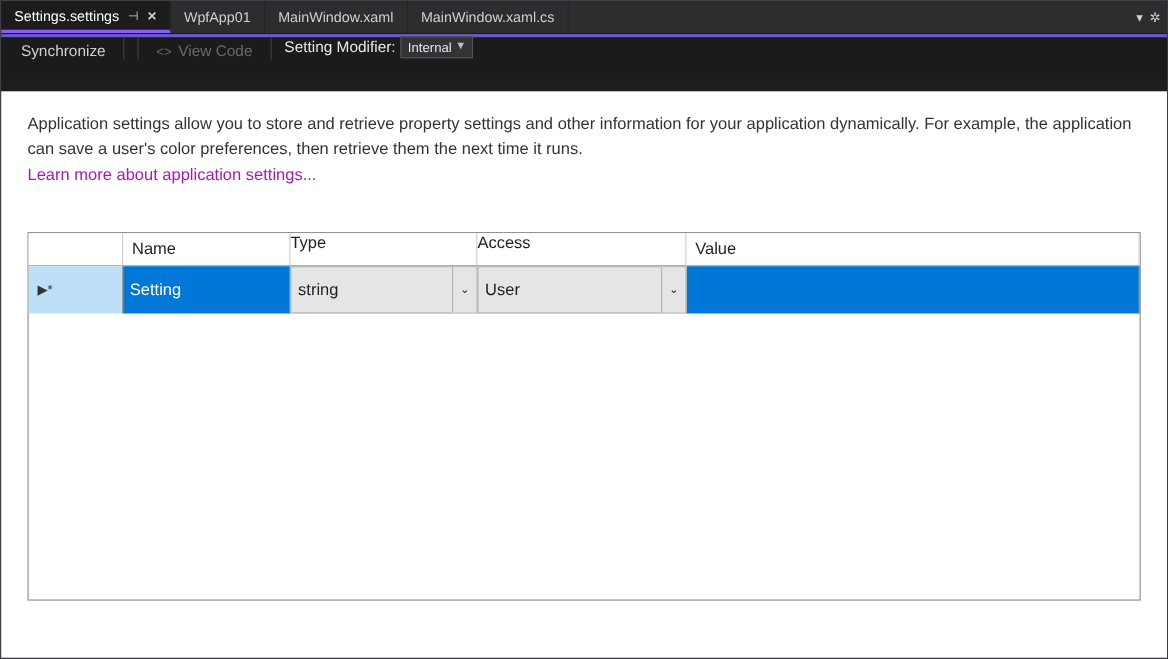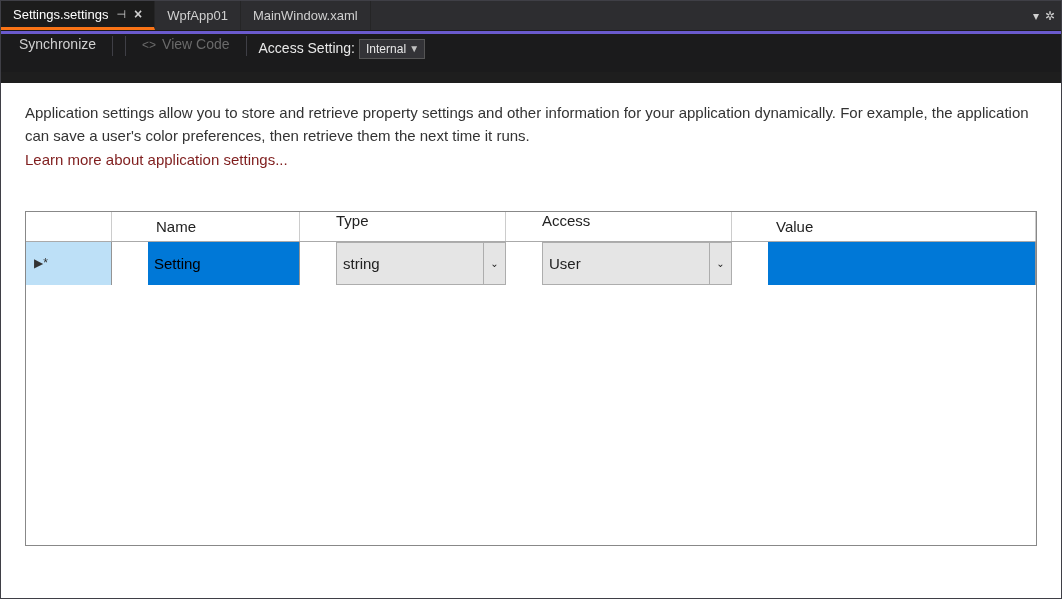--- a/index.html
+++ b/index.html
@@ -23,21 +23,21 @@
   align-items: center;
   padding: 0 12px;
   color: #d0d0d0;
   font-size: 13px;
   cursor: pointer;
   border-right: 1px solid #252526;
 }
 .tab.active {
   background: #1c1c1c;
   color: #ffffff;
-  border-bottom: 3px solid #f97316;
+  border-bottom: 3px solid #8b5cf6;
   padding-bottom: 0;
   position: relative;
 }
 .tab .pin-icon, .tab .close-icon {
   margin-left: 8px;
   font-size: 11px;
   color: #d0d0d0;
 }
 .tab .close-icon { font-size: 14px; font-weight: bold; }
 .tabbar-right {
@@ -45,24 +45,24 @@
   display: flex;
   align-items: center;
   padding-right: 6px;
   gap: 6px;
   color: #d0d0d0;
 }
 .gear-icon, .dropdown-caret { font-size: 12px; cursor: pointer; }
 .accent-line { height: 3px; background: #6a5acd; }
 .toolbar {
   display: flex;
-  align-items: flex-end;
+  align-items: flex-start;
   height: 38px;
   background: #1b1b1c;
-  padding: 16px 10px;
+  padding: 0 10px;
   color: #d0d0d0;
   font-size: 14px;
   gap: 4px;
 }
 .toolbar .btn {
   padding: 4px 8px;
   cursor: pointer;
 }
 .toolbar .btn.disabled { color: #6a6a6a; cursor: default; }
 .toolbar .sep {
@@ -92,34 +92,33 @@
   height: calc(599px - 30px - 3px - 34px - 2px);
   padding: 18px 24px;
   color: #222;
   margin-top: 11px;
 }
 .desc {
   font-size: 15px;
   line-height: 1.55;
   color: #333;
 }
-.desc .link { color: #7f1d1d; cursor: pointer; }
+.desc .link { color: #a21caf; cursor: pointer; }
 .grid-wrap {
   margin-top: 40px;
   border: 1px solid #888;
   height: 335px;
   background: #fff;
   display: flex;
   flex-direction: column;
 }
 .grid-header, .grid-row {
   display: flex;
   align-items: stretch;
   font-size: 15px;
-  gap: 36px;
 }
 .grid-header {
   background: #fff;
   color: #222;
   border-bottom: 1px solid #aaa;
 }
 .grid-header .cell {
   padding: 6px 8px;
   border-right: 1px solid #ccc;
 }
@@ -136,21 +135,21 @@
 .col-value { flex: 1; }
 .grid-row.editing .col-indicator {
   background: #bde0f7;
   color: #333;
   justify-content: flex-start;
   padding-left: 8px;
   font-size: 12px;
 }
 .grid-row.editing .col-name {
   background: #0078d7;
-  color: #000000;
+  color: #ffffff;
 }
 .grid-row.editing .col-value {
   background: #0078d7;
 }
 .combo {
   background: #e5e5e5;
   border: 1px solid #adadad;
   width: 100%;
   height: 43px;
   display: flex;
@@ -180,36 +179,39 @@
     <span>Settings.settings</span>
     <span class="pin-icon">⊣</span>
     <span class="close-icon">×</span>
   </div>
   <div class="tab">
     <span>WpfApp01</span>
   </div>
   <div class="tab">
     <span>MainWindow.xaml</span>
   </div>
+  <div class="tab">
+    <span>MainWindow.xaml.cs</span>
+  </div>
   <div class="tabbar-right">
     <span class="dropdown-caret">▾</span>
     <span class="gear-icon">✲</span>
   </div>
 </div>
 <div class="accent-line"></div>
 
 <div class="toolbar">
   <span class="btn">Synchronize</span>
   <span class="sep"></span>
   <span class="sep"></span>
   <span class="btn disabled">
     <span class="icon-inline">&lt;&gt;</span><span>View Code</span>
   </span>
   <span class="sep"></span>
-  <span class="access-label">Access Setting:</span>
+  <span class="access-label">Setting Modifier:</span>
   <span class="access-select-wrap">
     <span class="access-select">Internal</span>
     <span class="caret">▼</span>
   </span>
 </div>
 
 <div class="content">
   <p class="desc">
     <span>Application settings allow you to store and retrieve property settings and other information for your application dynamically. For example, the application can save a user's color preferences, then retrieve them the next time it runs.</span><br>
     <span class="link">Learn more about application settings...</span>

